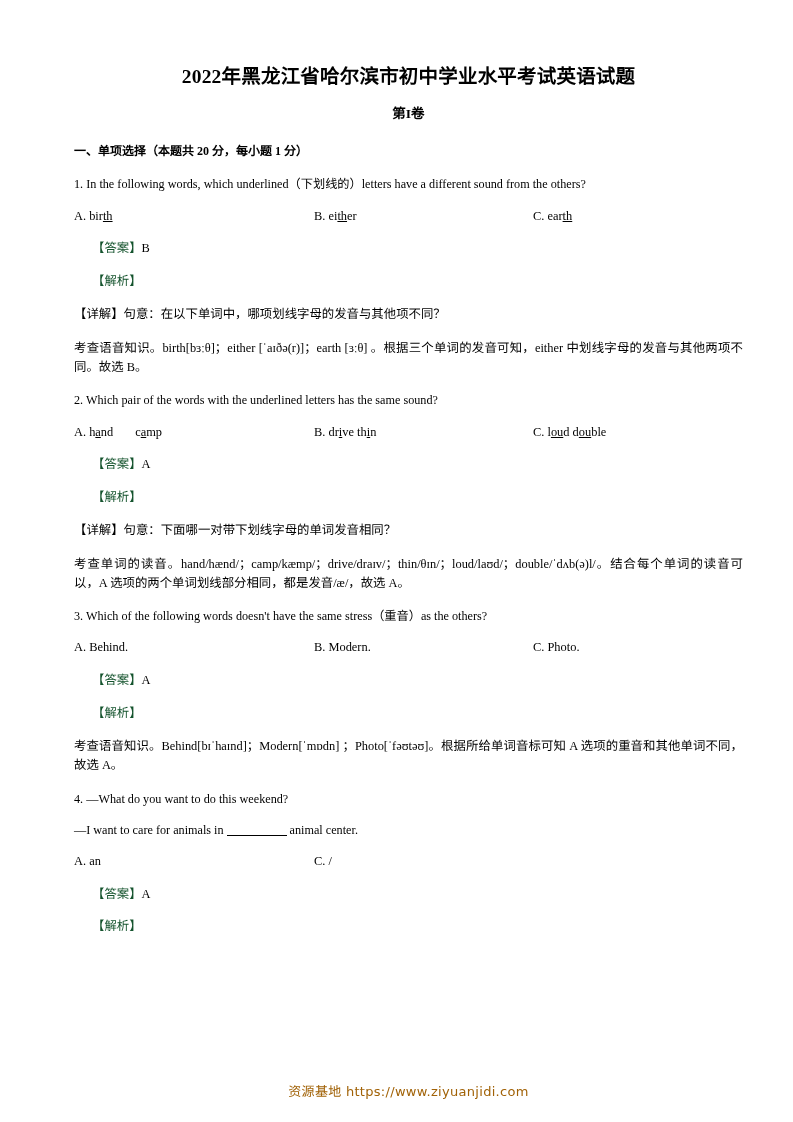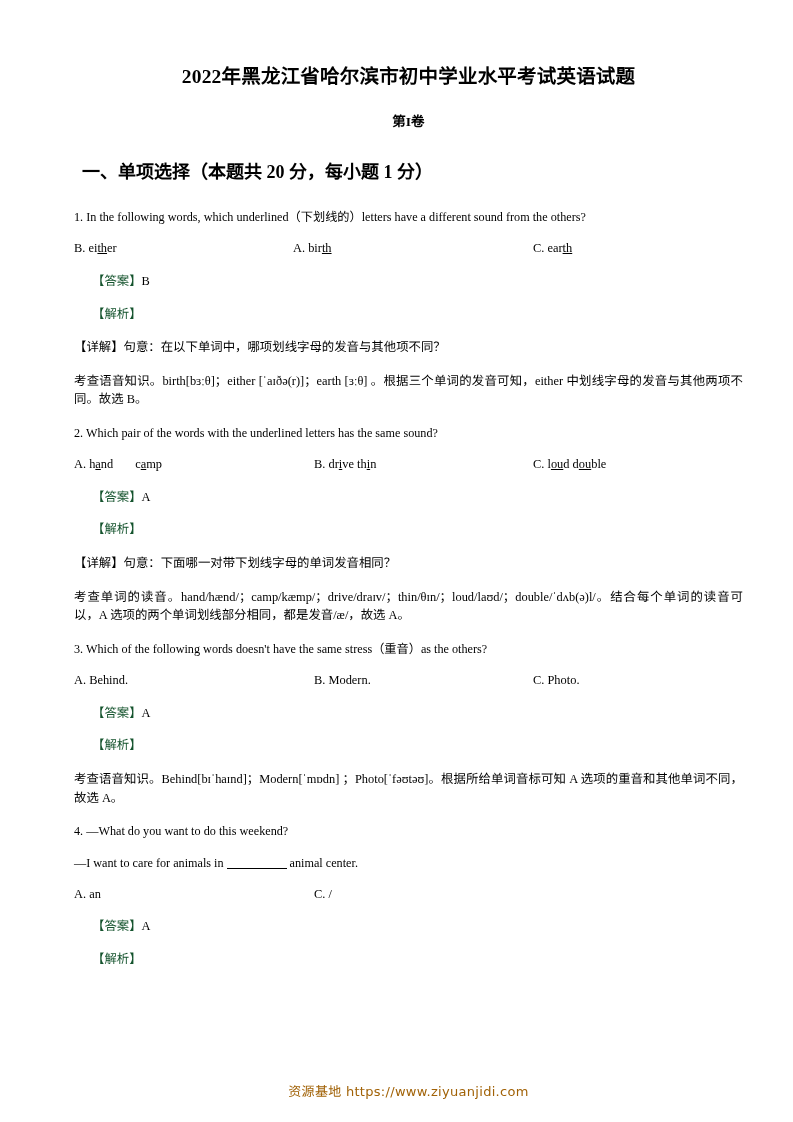--- a/index.html
+++ b/index.html
@@ -32,28 +32,28 @@
     letter-spacing: 0.2px;
     margin: 0;
     padding-top: 64px;
     line-height: 1.3;
     white-space: nowrap;
   }
   .doc-subtitle {
     text-align: center;
     font-size: 13.5px;
     font-weight: bold;
-    margin: 12px;
+    margin: 4px;
     padding-top: 12px;
     line-height: 1.3;
   }
   .section-heading {
-    font-size: 18px;
+    font-size: 12px;
     font-weight: bold;
-    margin: 8px;
+    margin: 0;
     padding-top: 16px;
     line-height: 1.45;
   }
   .sub-heading {
     font-size: 13.5px;
     font-weight: bold;
     margin: 0;
     padding-top: 11px;
     line-height: 1.45;
   }
@@ -136,22 +136,22 @@
 
 <div class="page">
 
   <h1 class="doc-title">2022年黑龙江省哈尔滨市初中学业水平考试英语试题</h1>
   <h2 class="doc-subtitle">第I卷</h2>
   <h3 class="section-heading">一、单项选择（本题共 20 分，每小题 1 分）</h3>
 
   <div class="question">
     <p class="q-stem"><span>1.</span> <span>In the following words, which underlined（下划线的）letters have a different sound from the others?</span></p>
     <div class="options">
+      <span class="opt opt-a"><span>A. bir</span><span class="u">th</span><span></span></span>
       <span class="opt opt-b"><span>B. ei</span><span class="u">th</span><span>er</span></span>
-      <span class="opt opt-a"><span>A. bir</span><span class="u">th</span><span></span></span>
       <span class="opt opt-c"><span>C. ear</span><span class="u">th</span><span></span></span>
     </div>
     <p class="ans-line"><span class="tag">【答案】</span><span class="ans-val">B</span></p>
     <p class="ana-line"><span class="tag">【解析】</span></p>
     <p class="detail-p"><span class="detail-tag">【详解】</span><span>句意：在以下单词中，哪项划线字母的发音与其他项不同？</span></p>
     <p class="detail-p">考查语音知识。birth[bɜːθ]；either [ˈaɪðə(r)]；earth [ɜːθ] 。根据三个单词的发音可知，either 中划线字母的发音与其他两项不同。故选 B。</p>
   </div>
 
   <div class="question">
     <p class="q-stem"><span>2.</span> <span>Which pair of the words with the underlined letters has the same sound?</span></p>

